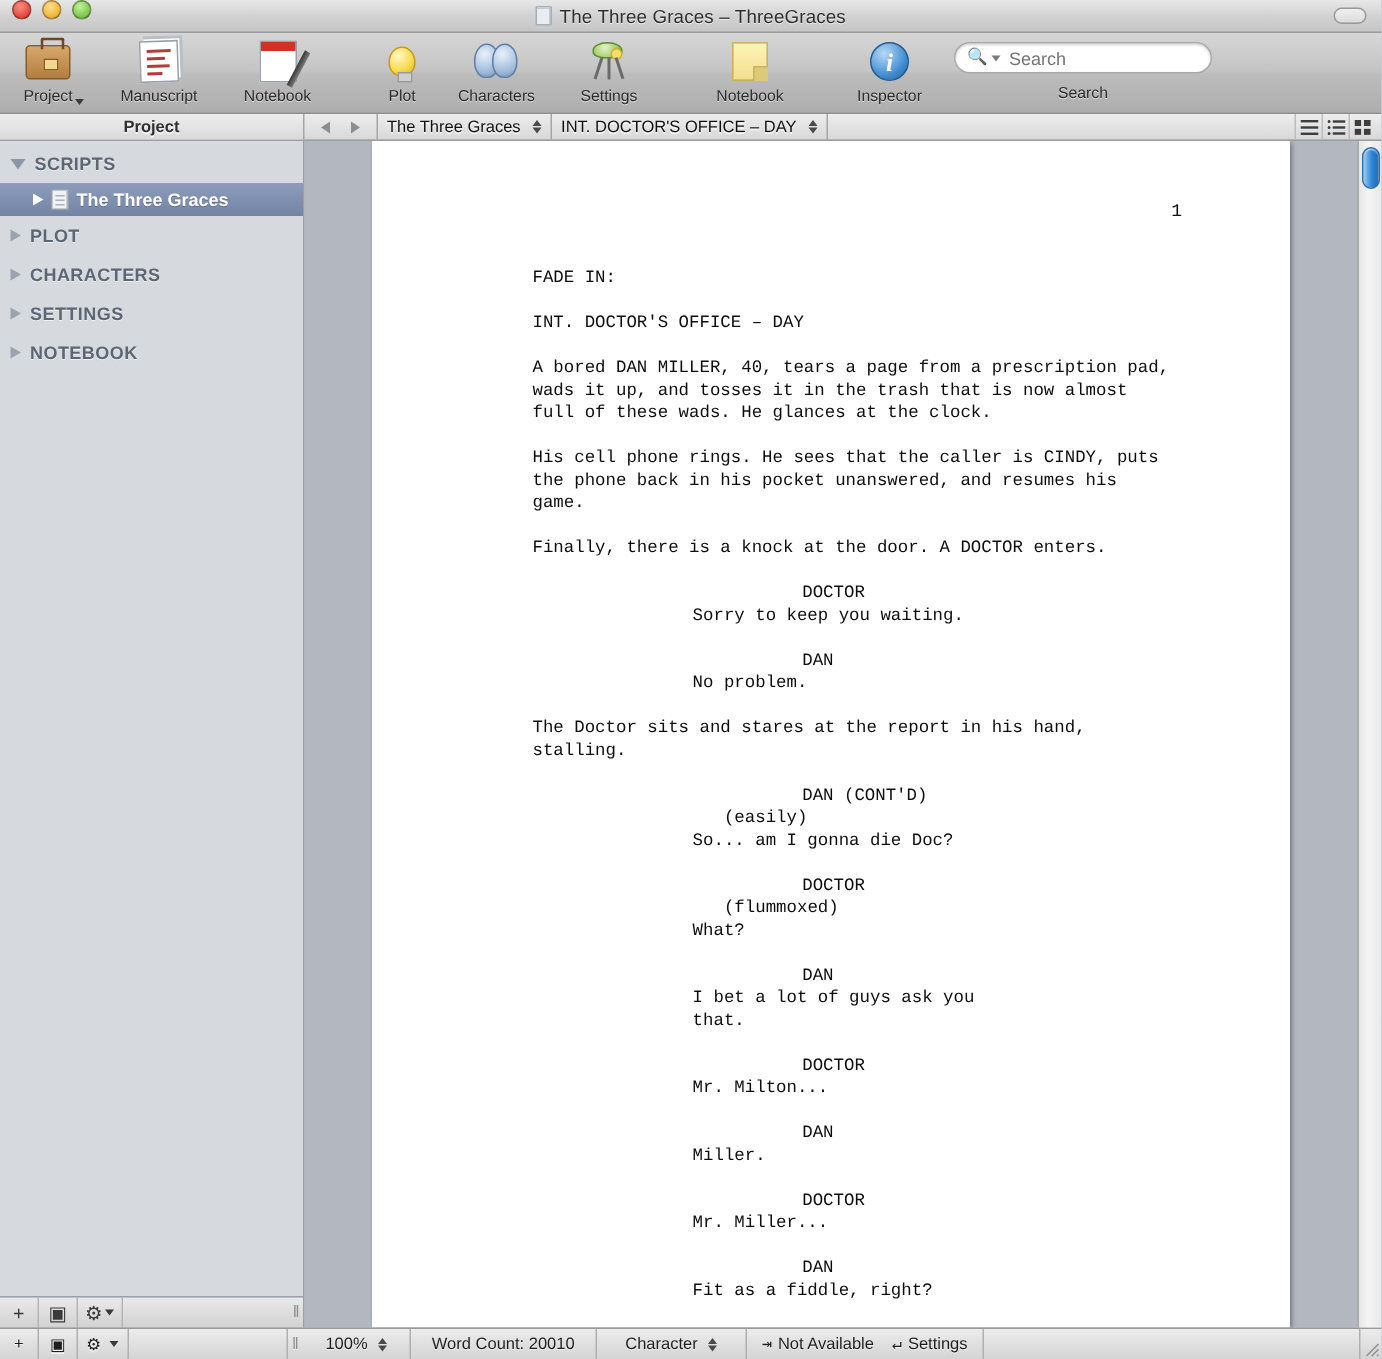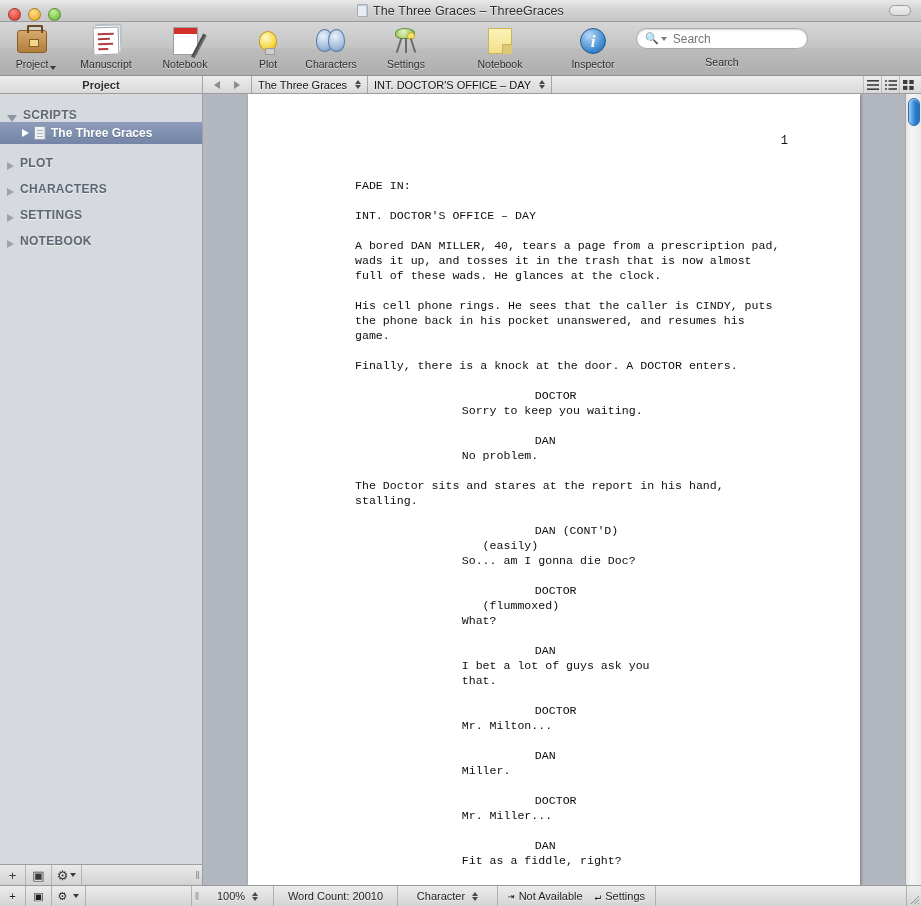--- a/index.html
+++ b/index.html
@@ -15,21 +15,21 @@
     width: 921px; height: 906px;
     background: #b9bdc6;
     display: flex; flex-direction: column;
   }
 
   
   .titlebar {
     height: 22px; flex: 0 0 22px;
     background: linear-gradient(to bottom, #e8e8e8 0%, #d2d2d2 50%, #c6c6c6 100%);
     border-bottom: 1px solid #9b9b9b;
-    display: flex; align-items: flex-end;
+    display: flex; align-items: flex-start;
     position: relative;
   }
   .traffic { display: flex; gap: 7px; margin-left: 8px; align-items: center; }
   .tl { width: 13px; height: 13px; border-radius: 50%; border: 1px solid rgba(0,0,0,.30); }
   .tl.red    { background: radial-gradient(circle at 40% 30%, #ff8d82, #e0493c 70%, #b33125); }
   .tl.yellow { background: radial-gradient(circle at 40% 30%, #ffe08a, #f0b43c 70%, #c58a1d); }
   .tl.green  { background: radial-gradient(circle at 40% 30%, #c2f39a, #7cc34c 70%, #52973a); }
   .title-center {
     position: absolute; left: 0; right: 0; top: 0; bottom: 0;
     display: flex; align-items: center; justify-content: center;
@@ -151,21 +151,21 @@
   .main { flex: 1; display: flex; min-height: 0; }
 
   .sidebar {
     width: 203px; flex: 0 0 203px;
     background: #d6d9de;
     border-right: 1px solid #9aa0a8;
     display:flex; flex-direction: column;
   }
   .sb-list { flex: 1; overflow: hidden; padding-top: 2px; }
   .sb-group {
-    height: 26px; display:flex; align-items:flex-end; gap:6px; padding-left: 7px;
+    height: 26px; display:flex; align-items:center; gap:6px; padding-left: 7px;
     font-size: 12px; font-weight: bold; color: #5d6673; letter-spacing: .3px;
     text-shadow: 0 1px 0 rgba(255,255,255,.6);
   }
   .disc { width:0;height:0; border-top:4.5px solid transparent; border-bottom:4.5px solid transparent; border-left:7px solid #9aa3ae; }
   .disc.open { border-left:5.5px solid transparent; border-right:5.5px solid transparent; border-top:7px solid #8d97a3; border-bottom:none; }
   .sb-row {
     height: 22px; display:flex; align-items:center; gap:5px; padding-left: 22px;
     font-size: 12px; color:#2c3340;
   }
   .sb-row.selected { background: linear-gradient(to bottom,#8d9cba,#7384a6); color:#fff; font-weight:bold; text-shadow: 0 1px 0 rgba(0,0,0,.25); }

